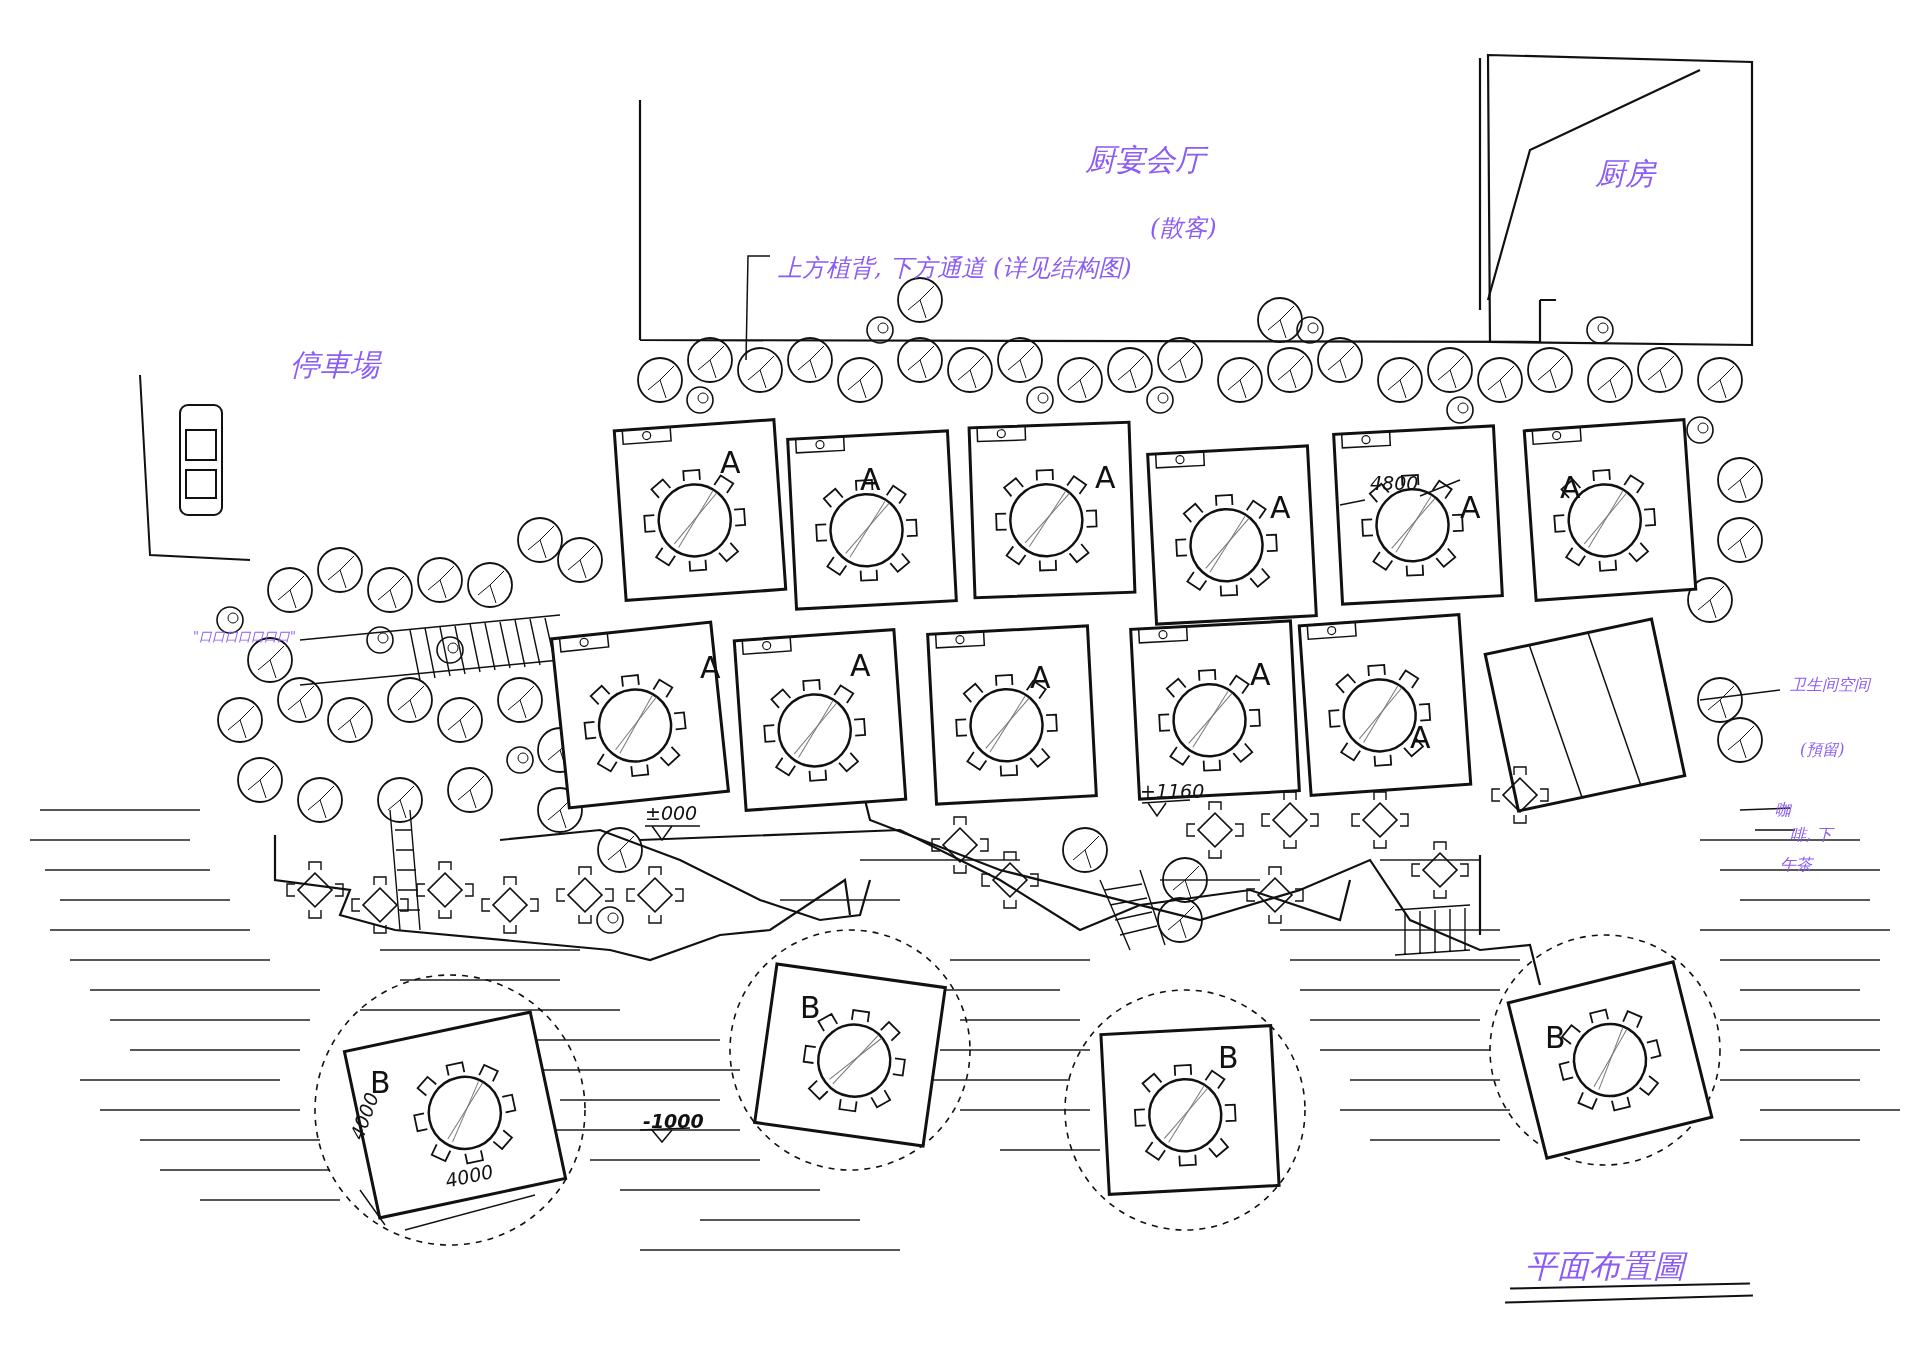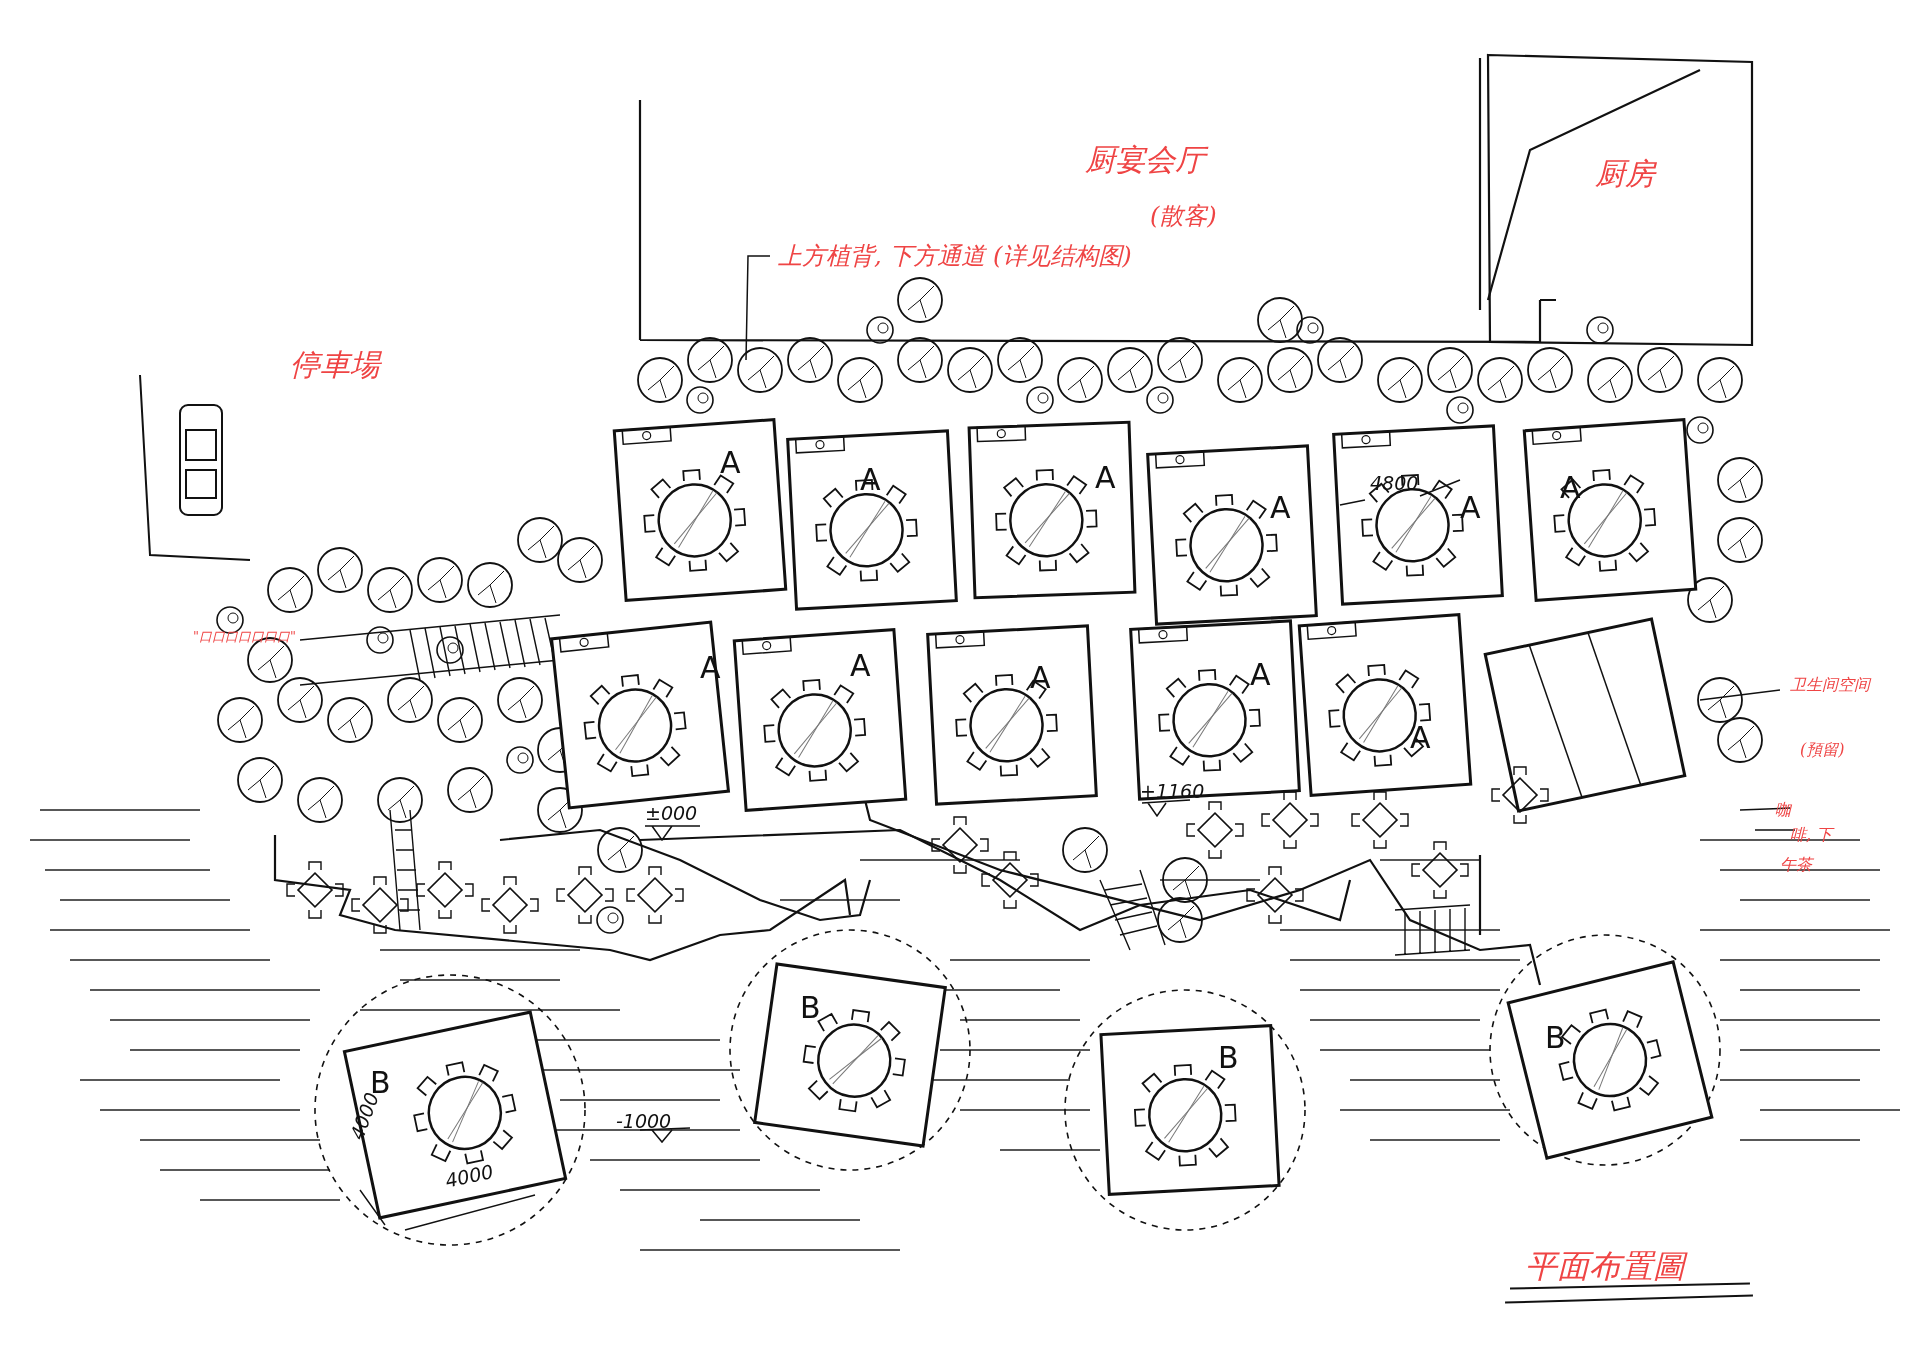--- a/index.html
+++ b/index.html
@@ -1,22 +1,22 @@
 <!DOCTYPE html>
 <html><head>
 <meta charset="utf-8">
 <style>
   html, body { margin:0; padding:0; background:#ffffff; }
   body { width:1920px; height:1357px; position:relative; overflow:hidden;
          font-family:"DejaVu Serif", serif; color:#111; }
   #plan { position:absolute; left:0; top:0; width:1920px; height:1357px; }
-  .lbl { position:absolute; font-family:"DejaVu Serif", serif; color:#ef4444;
+  .lbl { position:absolute; font-family:"DejaVu Serif", serif; color:#8b5cf6;
          white-space:nowrap; font-style:italic; }
   .lbl-lg { font-size:30px; }
-  .lbl-md { font-size:24px; }
+  .lbl-md { font-size:24px;margin-top:12px; }
   .lbl-sm { font-size:16px; }
   .dim { position:absolute; font-family:"DejaVu Sans", sans-serif; font-size:19px; font-style:italic; color:#111; }
   .roomtag { position:absolute; font-family:"DejaVu Sans", sans-serif; font-size:30px; color:#111; }
   .title-u { position:absolute; left:1510px; top:1285px; width:240px; height:3px; border-top:2px solid #111; transform:rotate(-1.2deg); }
   .title-u2 { position:absolute; left:1505px; top:1298px; width:248px; border-top:2px solid #111; transform:rotate(-1.6deg); }
 </style>
 </head>
 <body>
 
 <svg id="plan" viewBox="0 0 1920 1357" xmlns="http://www.w3.org/2000/svg">
@@ -281,21 +281,21 @@
 <div class="lbl lbl-sm" style="left:1775px;top:800px;">咖</div>
 <div class="lbl lbl-sm" style="left:1790px;top:825px;">啡, 下</div>
 <div class="lbl lbl-sm" style="left:1780px;top:855px;">午茶</div>
 <div class="lbl" style="left:193px;top:628px;font-size:13px;">"口口口口口口口"</div>
 <div class="lbl lbl-lg" style="left:1525px;top:1245px;font-size:32px;">平面布置圖</div>
 <div class="title-u"></div>
 <div class="title-u2"></div>
 
 <div class="dim" style="left:645px;top:802px;">±000</div>
 <div class="dim" style="left:1140px;top:780px;">+1160</div>
-<div class="dim" style="left:616px;top:1110px;">-1000</div>
+<div class="dim" style="left:643px;top:1110px;font-weight:bold;">-1000</div>
 <div class="dim" style="left:340px;top:1105px;transform:rotate(-70deg);">4000</div>
 <div class="dim" style="left:445px;top:1165px;transform:rotate(-12deg);">4000</div>
 <div class="dim" style="left:1370px;top:472px;">4800</div>
 
 <div class="roomtag" style="left:720px;top:445px;">A</div>
 <div class="roomtag" style="left:860px;top:462px;">A</div>
 <div class="roomtag" style="left:1095px;top:460px;">A</div>
 <div class="roomtag" style="left:1270px;top:490px;">A</div>
 <div class="roomtag" style="left:1460px;top:490px;">A</div>
 <div class="roomtag" style="left:1560px;top:470px;">A</div>

